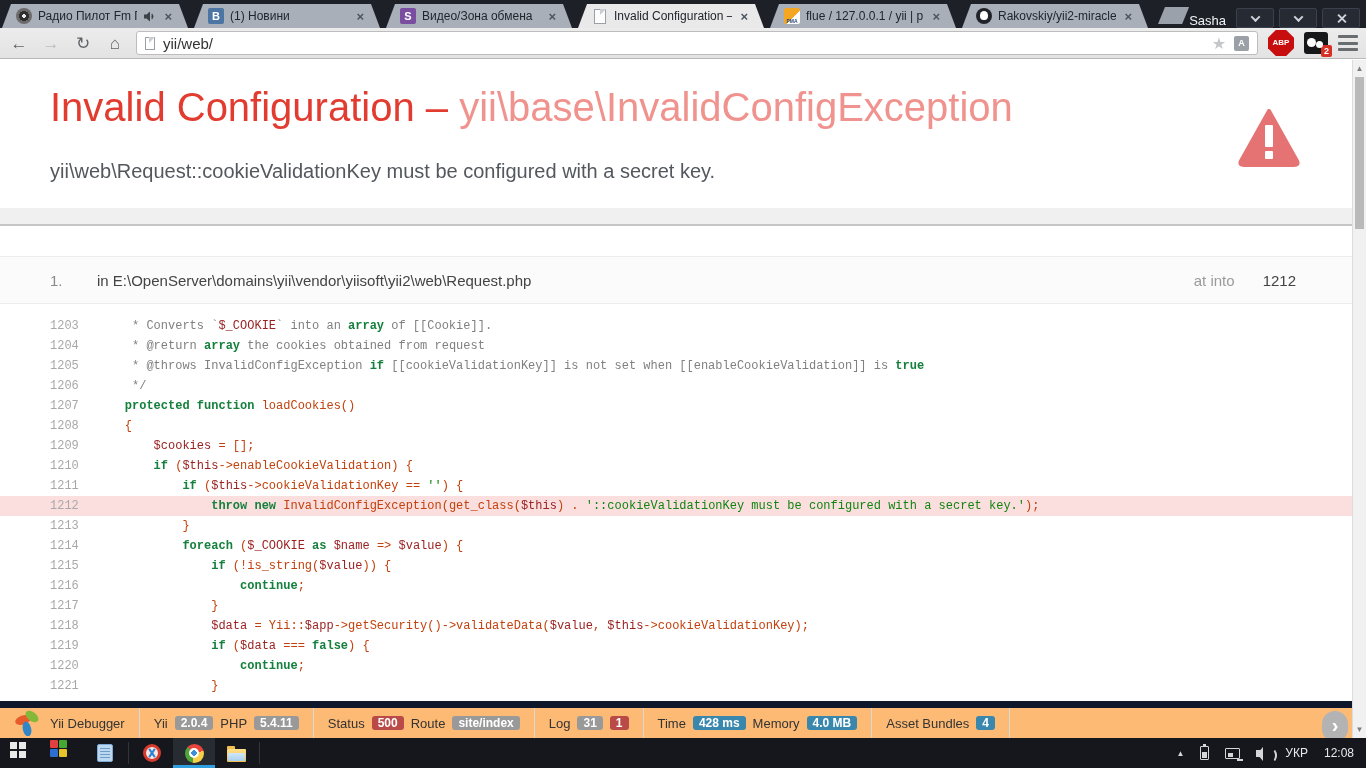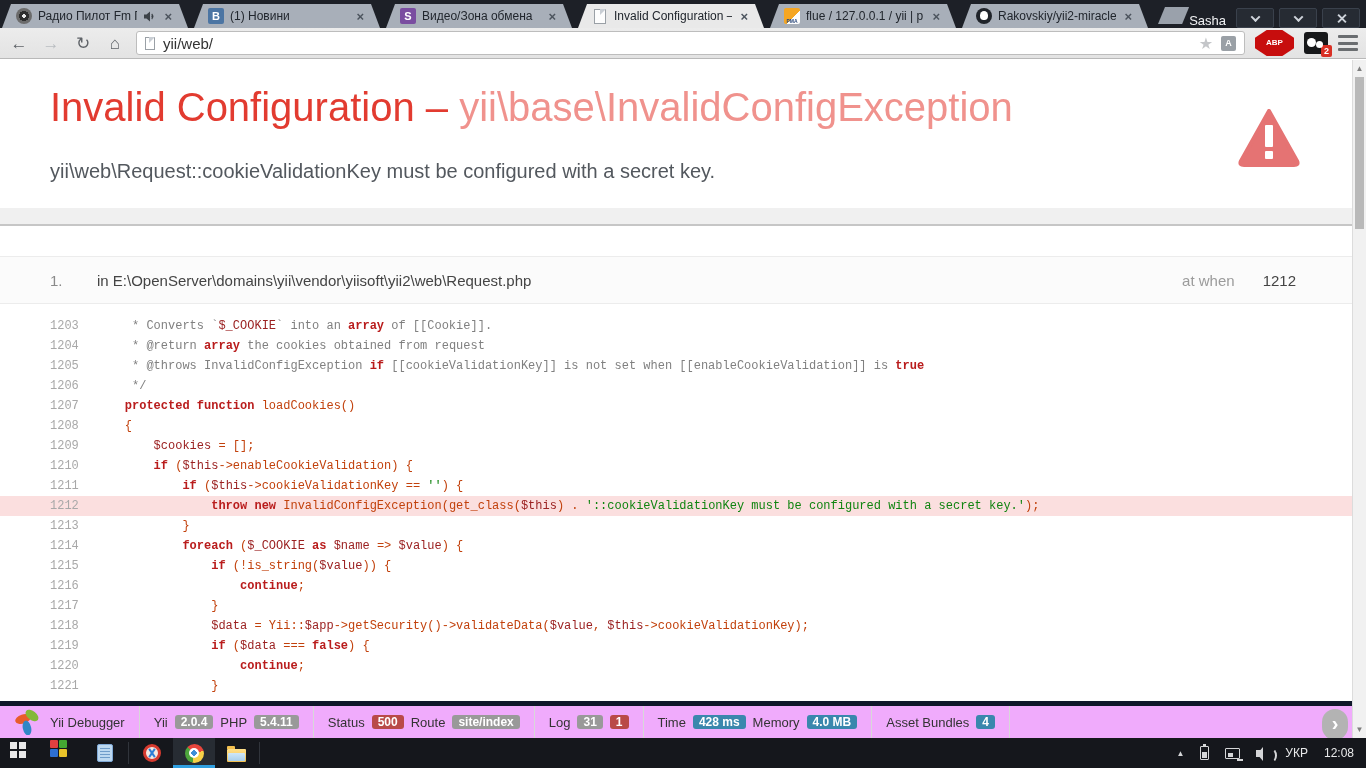--- a/index.html
+++ b/index.html
@@ -38,21 +38,21 @@
   
   .navbar { position:absolute; top:28px; left:0; right:0; height:31px; background:linear-gradient(#ececec,#e3e3e3); border-bottom:1px solid #b9b9b9; display:flex; align-items:center; padding:0 8px; gap:10px; }
   .navico { font-size:17px; color:#5f6368; width:22px; text-align:center; cursor:pointer; line-height:1; }
   .navico.disabled { color:#b8bcc0; }
   .urlbar { flex:1; height:24px; background:#fff; border:1px solid #bdbdbd; border-radius:3px; display:flex; align-items:center; padding:0 8px; gap:8px; }
   .url-doc { width:10px; height:13px; background:#fff; border:1px solid #9aa0a6; position:relative; }
   .url-doc::after { content:""; position:absolute; top:-1px; right:-1px; border:3px solid; border-color:#c9ced4 transparent transparent #c9ced4; }
   .urltext { font-size:15px; color:#333; flex:1; }
   .star { color:#c4c6c9; font-size:16px; cursor:pointer; }
   .translate { width:15px; height:15px; background:#9aa0a6; border-radius:2px; color:#fff; font-size:9px; font-weight:bold; text-align:center; line-height:15px; cursor:pointer; }
-  .abp { width:39px; height:26px; background:#c70d0d; border-radius:6px; clip-path:polygon(30% 0,70% 0,100% 30%,100% 70%,70% 100%,30% 100%,0 70%,0 30%); color:#fff; font-size:8px; font-weight:bold; text-align:center; line-height:26px; cursor:pointer; }
+  .abp { width:26px; height:26px; background:#c70d0d; border-radius:6px; clip-path:polygon(30% 0,70% 0,100% 30%,100% 70%,70% 100%,30% 100%,0 70%,0 30%); color:#fff; font-size:8px; font-weight:bold; text-align:center; line-height:26px; cursor:pointer; }
   .extbtn { position:relative; width:24px; height:22px; background:#17181a; border-radius:3px; cursor:pointer; }
   .extbtn::before { content:""; position:absolute; left:3px; top:6px; width:9px; height:9px; border-radius:50%; background:#fff; }
   .extbtn::after { content:""; position:absolute; left:12px; top:9px; width:7px; height:7px; border-radius:50%; background:#fff; }
   .extbadge { position:absolute; right:-4px; bottom:-3px; background:#d93025; color:#fff; font-size:9px; font-weight:bold; padding:0 3px; border-radius:2px; line-height:12px; }
   .menu { width:20px; height:16px; display:flex; flex-direction:column; justify-content:space-between; cursor:pointer; }
   .menu i { height:3px; background:#6a6d70; border-radius:1px; }
 
   
   .page { position:absolute; top:60px; bottom:30px; left:0; right:0; background:#fff; overflow:hidden; }
   .err-header { padding:0 50px; position:relative; }
@@ -69,26 +69,26 @@
   .at-line { margin-left:auto; color:#9b9b9b; }
   .at-num { margin-left:28px; color:#444; }
   .gap2 { height:12px; background:#fff; }
 
   .code { font-family:"Liberation Mono", monospace; font-size:12px; }
   .code-line { height:20px; line-height:20px; white-space:pre; }
   .code-line.hl { background:#fbdfdf; }
   .lineno { display:inline-block; width:46px; margin-left:50px; color:#a8a8a8; }
   .t-p { color:#c2410c; }
   .t-c { color:#808080; }
-  .t-k { color:#b91c1c; font-weight:bold; }
+  .t-k { color:#15803d; font-weight:bold; }
   .t-s { color:#108410; }
   .t-v { color:#9b2121; font-weight:normal; }
 
   
-  .dbgbar { position:absolute; left:0; right:0; bottom:0; height:37px; background:#f0abfc; border-top:5px solid #0f172a; display:flex; align-items:center; font-size:13px; color:#333; }
+  .dbgbar { position:absolute; left:0; right:0; bottom:0; height:37px; background:#fdba74; border-top:7px solid #0f172a; display:flex; align-items:center; font-size:13px; color:#333; }
   .dbg-brand { display:flex; align-items:center; gap:8px; padding:0 14px; height:100%; border-right:1px solid #d8d8d8; }
   .dbg-block { display:flex; align-items:center; gap:7px; padding:0 14px; height:100%; border-right:1px solid #d8d8d8; cursor:pointer; }
   .bdg { color:#fff; font-weight:bold; font-size:12px; padding:0 6px; border-radius:3px; }
   .bdg-gray { background:#999999; } .bdg-red { background:#b94a48; } .bdg-blue { background:#3a87ad; }
   .dbg-toggle { position:absolute; right:18px; top:3px; width:26px; height:31px; background:#b3b3b3; border-radius:13px; color:#fff; font-size:20px; font-weight:bold; text-align:center; line-height:29px; cursor:pointer; }
 
   
   .scrollbar { position:absolute; top:0; bottom:0; right:0; width:14px; background:#f1f1f1; border-left:1px solid #dcdcdc; z-index:5; }
   .sb-arrow { position:absolute; left:0; width:13px; text-align:center; color:#7e7e7e; font-size:8px; }
   .sb-up { top:4px; } .sb-down { bottom:4px; }
@@ -216,21 +216,21 @@
           <rect x="27" y="16" width="8" height="22" fill="#fff" rx="1"></rect>
           <rect x="27" y="42" width="8" height="8" fill="#fff" rx="1"></rect>
         </svg>
       </span>
     </div>
     <div class="band"></div>
     <div class="gap1"></div>
     <div class="stack-head">
       <span class="stack-idx">1.</span>
       <span class="stack-file">in E:\OpenServer\domains\yii\vendor\yiisoft\yii2\web\Request.php</span>
-      <span class="at-line">at when</span>
+      <span class="at-line">at into</span>
       <span class="at-num">1212</span>
     </div>
     <div class="gap2"></div>
     <div class="code">
         <div class="code-line"><span class="lineno">1203</span><span class="t-c">     * Converts `</span><span class="t-v">$_COOKIE</span><span class="t-c">` into an </span><span class="t-k">array</span><span class="t-c"> of [[Cookie]].</span></div>
         <div class="code-line"><span class="lineno">1204</span><span class="t-c">     * @return </span><span class="t-k">array</span><span class="t-c"> the cookies obtained from request</span></div>
         <div class="code-line"><span class="lineno">1205</span><span class="t-c">     * @throws InvalidConfigException </span><span class="t-k">if</span><span class="t-c"> [[cookieValidationKey]] is not set when [[enableCookieValidation]] is </span><span class="t-k">true</span></div>
         <div class="code-line"><span class="lineno">1206</span><span class="t-c">     */</span></div>
         <div class="code-line"><span class="lineno">1207</span><span class="t-p">    </span><span class="t-k">protected</span><span class="t-p"> </span><span class="t-k">function</span><span class="t-p"> loadCookies()</span></div>
         <div class="code-line"><span class="lineno">1208</span><span class="t-p">    {</span></div>

